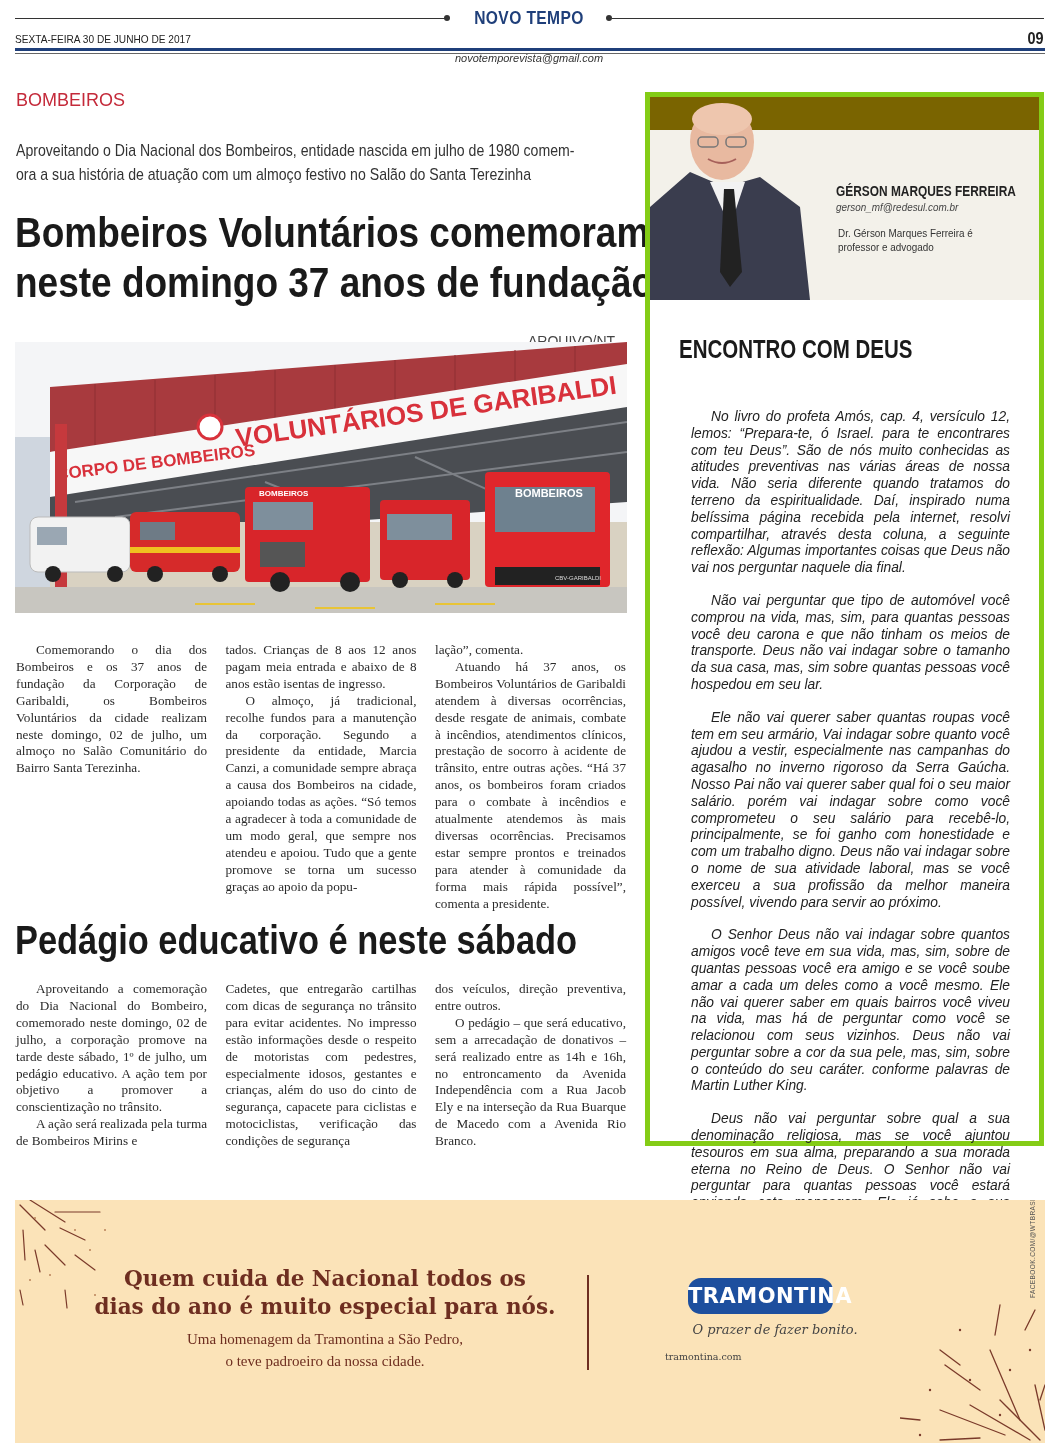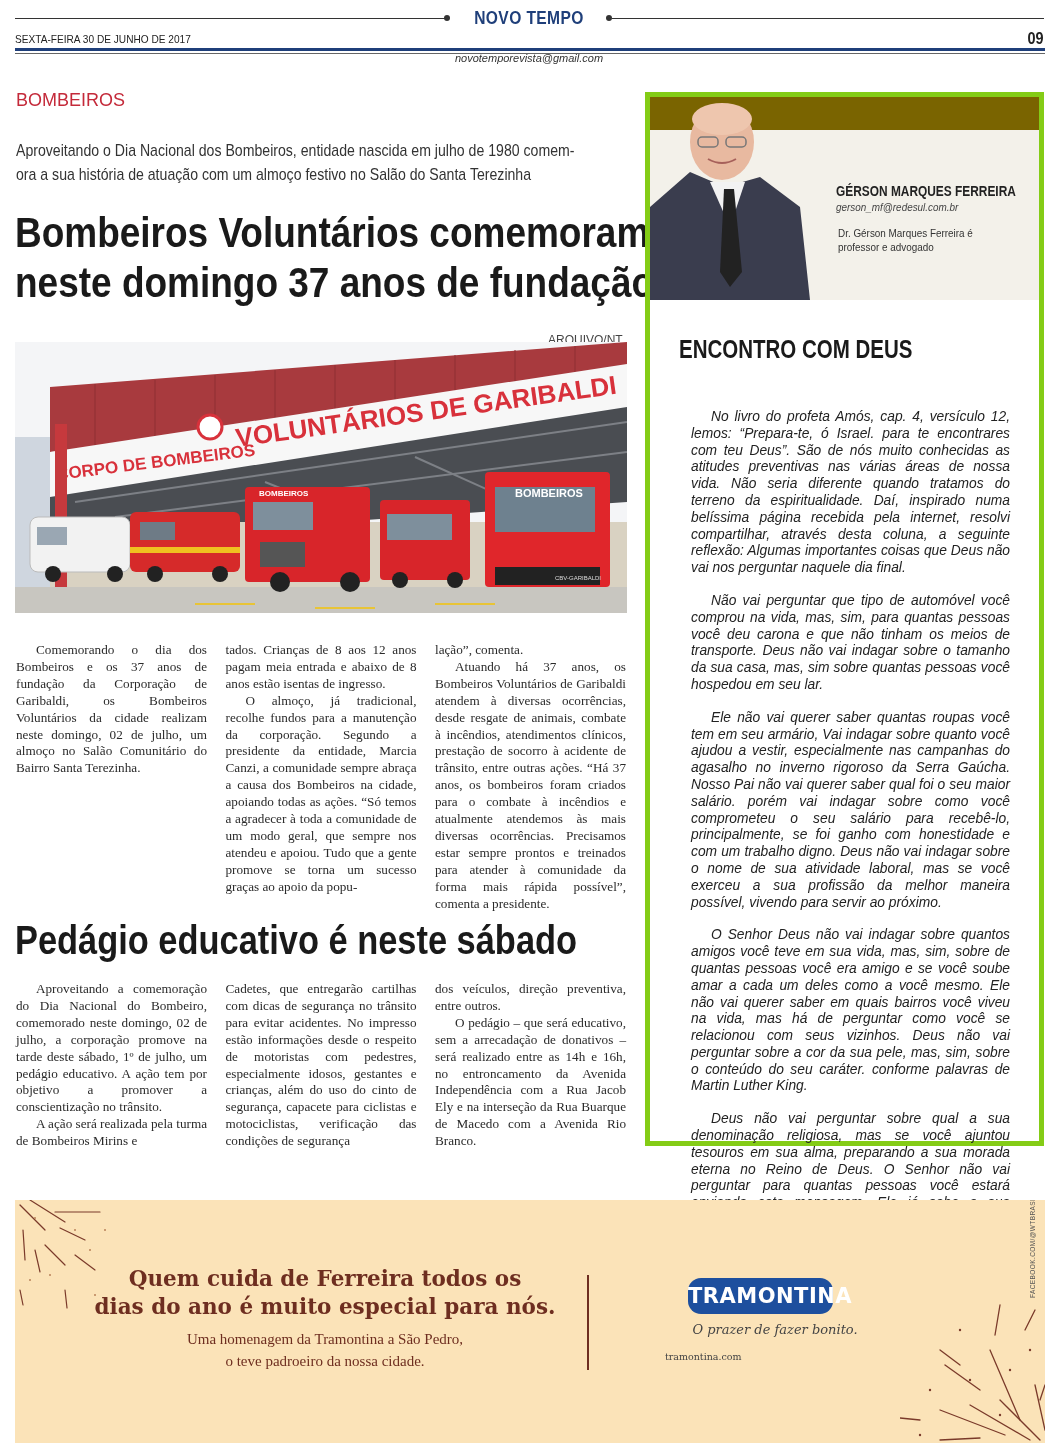--- a/index.html
+++ b/index.html
@@ -12,21 +12,21 @@
   .hdr-date { position: absolute; top: 33px; left: 15px; font-size: 11px; color: #222; transform-origin: left; transform: scaleX(0.92); }
   .hdr-email { position: absolute; top: 32px; left: 0; width: 1058px; text-align: center; font-size: 11px; font-style: italic; color: #333; margin-top: 20px; }
   .hdr-page { position: absolute; top: 29px; right: 13px; font-size: 17px; font-weight: bold; color: #222; transform: scaleX(0.85); }
   .hdr-rule1 { position: absolute; top: 48px; left: 15px; width: 1030px; height: 3px; background: #1f3f7a; }
   .hdr-rule2 { position: absolute; top: 53px; left: 15px; width: 1030px; height: 1px; background: #666; }
 
   
   .section-tag { position: absolute; top: 90px; left: 16px; font-size: 18px; color: #c42a3a; }
   .deck { position: absolute; top: 139px; left: 16px; width: 610px; font-size: 17px; line-height: 24px; color: #333; font-family: "Liberation Sans Narrow", "Liberation Sans", sans-serif; transform-origin: left top; }
   .headline { position: absolute; top: 207px; left: 15px; width: 640px; font-size: 43px; line-height: 50px; font-weight: bold; color: #1a1a1a; transform-origin: left top; transform: scaleX(0.86); white-space: nowrap; }
-  .credit { position: absolute; top: 333px; left: 548px; width: 66px; text-align: left; font-size: 12px; color: #444; }
+  .credit { position: absolute; top: 333px; left: 528px; width: 66px; text-align: left; font-size: 14px; color: #444; }
   .photo { position: absolute; top: 342px; left: 15px; width: 612px; height: 271px; overflow: hidden; background: #ddd; }
 
   .cols { position: absolute; left: 16px; width: 610px; display: flex; justify-content: space-between; }
   .col { width: 191px; font-family: "Liberation Serif", serif; font-size: 13.2px; line-height: 16.9px; color: #2a2a2a; text-align: justify; }
   .col p { margin: 0; text-indent: 20px; }
   .col p.cont { text-indent: 0; }
 
   .headline2 { position: absolute; top: 918px; left: 15px; font-size: 40px; font-weight: bold; color: #1a1a1a; transform-origin: left top; transform: scaleX(0.86); white-space: nowrap; }
 
   
@@ -225,21 +225,21 @@
         <circle cx="20" cy="18" r="1"></circle>
         <circle cx="60" cy="30" r="1"></circle>
         <circle cx="35" cy="75" r="1"></circle>
         <circle cx="75" cy="50" r="1"></circle>
         <circle cx="90" cy="30" r="1"></circle>
         <circle cx="15" cy="80" r="1"></circle>
         <circle cx="80" cy="95" r="1"></circle>
       </g>
   </svg>
   <div class="ad-head">
-    <div>Quem cuida de Ferreira todos os</div>
+    <div>Quem cuida de Nacional todos os</div>
     <div>dias do ano é muito especial para nós.</div>
   </div>
   <div class="ad-sub">
     <div>Uma homenagem da Tramontina a São Pedro,</div>
     <div>o teve padroeiro da nossa cidade.</div>
   </div>
   <div class="ad-divider"></div>
   <div class="brand-logo">TRAMONTINA</div>
   <div class="brand-tag">O prazer de fazer bonito.</div>
   <div class="brand-url">tramontina.com</div>

